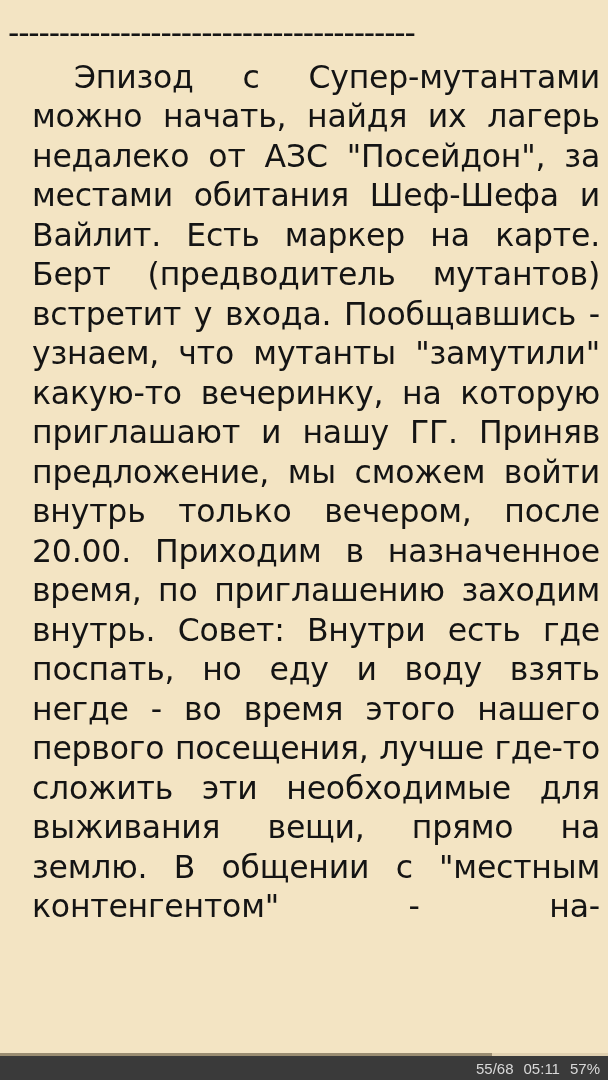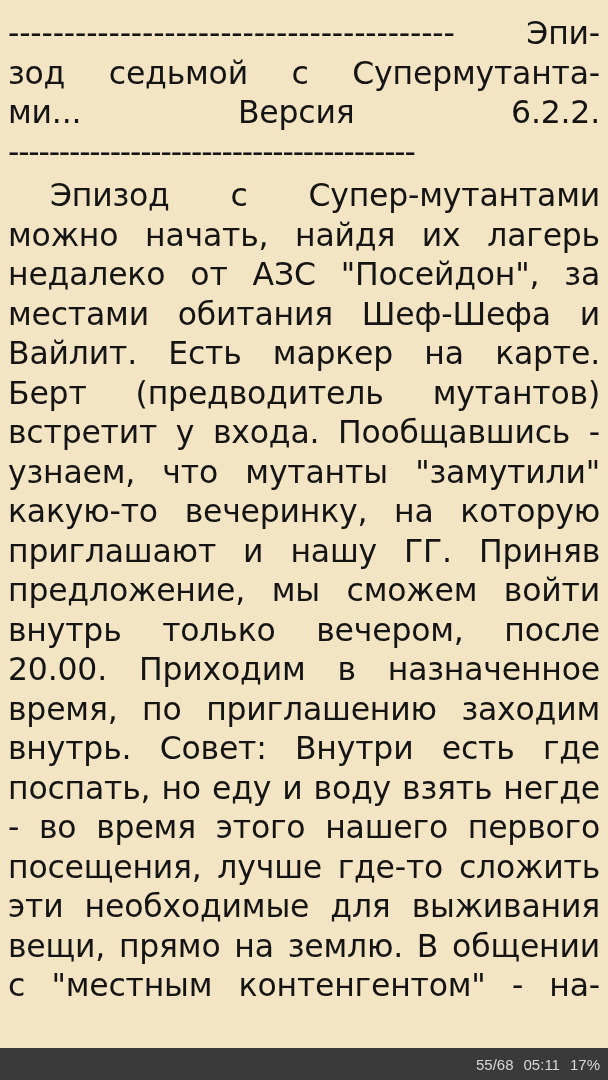--- a/index.html
+++ b/index.html
@@ -50,23 +50,24 @@
     text-align: left;
     text-align-last: left;
     letter-spacing: -1.2px;
     margin: 0;
     white-space: nowrap;
     overflow: hidden;
   }
   .body-para {
     text-indent: 42px;
     margin-top: 4px;
+    margin-left: 24px;
   }
   .statusbar {
-    height: 32px;
+    height: 24px;
     background: #3a3a3a;
     color: #d8d8d8;
     font-size: 15px;
     font-family: "Liberation Sans", sans-serif;
     display: flex;
     align-items: center;
     justify-content: flex-end;
     padding: 0 8px 0 0;
     box-sizing: border-box;
     position: absolute;
@@ -92,35 +93,30 @@
     width: 0;
   }
 </style>
 </head>
 <body>
 
 <div class="reader">
 
   <div class="page-body">
 
-    <div class="para header-para">
-      <div>---------------------------------------- Эпи-</div>
-      <div>зод седьмой с Супермутанта-</div>
-      <div>ми...                Версия              6.2.2.</div>
-    </div>
 
     <div class="rule-line">----------------------------------------</div>
 
     <p class="para body-para">Эпизод с Супер-мутантами можно начать, найдя их лагерь недалеко от АЗС "Посейдон", за местами обитания Шеф-Шефа и Вайлит. Есть маркер на карте. Берт (предводитель мутантов) встретит у входа. Пообщавшись - узнаем, что мутанты "замутили" какую-то вечеринку, на которую приглашают и нашу ГГ. Приняв предложение, мы сможем войти внутрь только вечером, после 20.00. Приходим в назначенное время, по приглашению заходим внутрь. Совет: Внутри есть где поспать, но еду и воду взять негде - во время этого нашего первого посещения, лучше где-то сложить эти необходимые для выживания вещи, прямо на землю. В общении с "местным контенгентом" - на-</p>
 
   </div>
 
   <div class="progress-track">
     <div class="progress-fill" style="width: 81%;"></div>
   </div>
 
   <div class="statusbar">
     <span class="status-item">55/68</span>
     <span class="status-item">05:11</span>
-    <span class="status-item">17%</span>
+    <span class="status-item">57%</span>
   </div>
 
 </div>
 
 </body></html>

